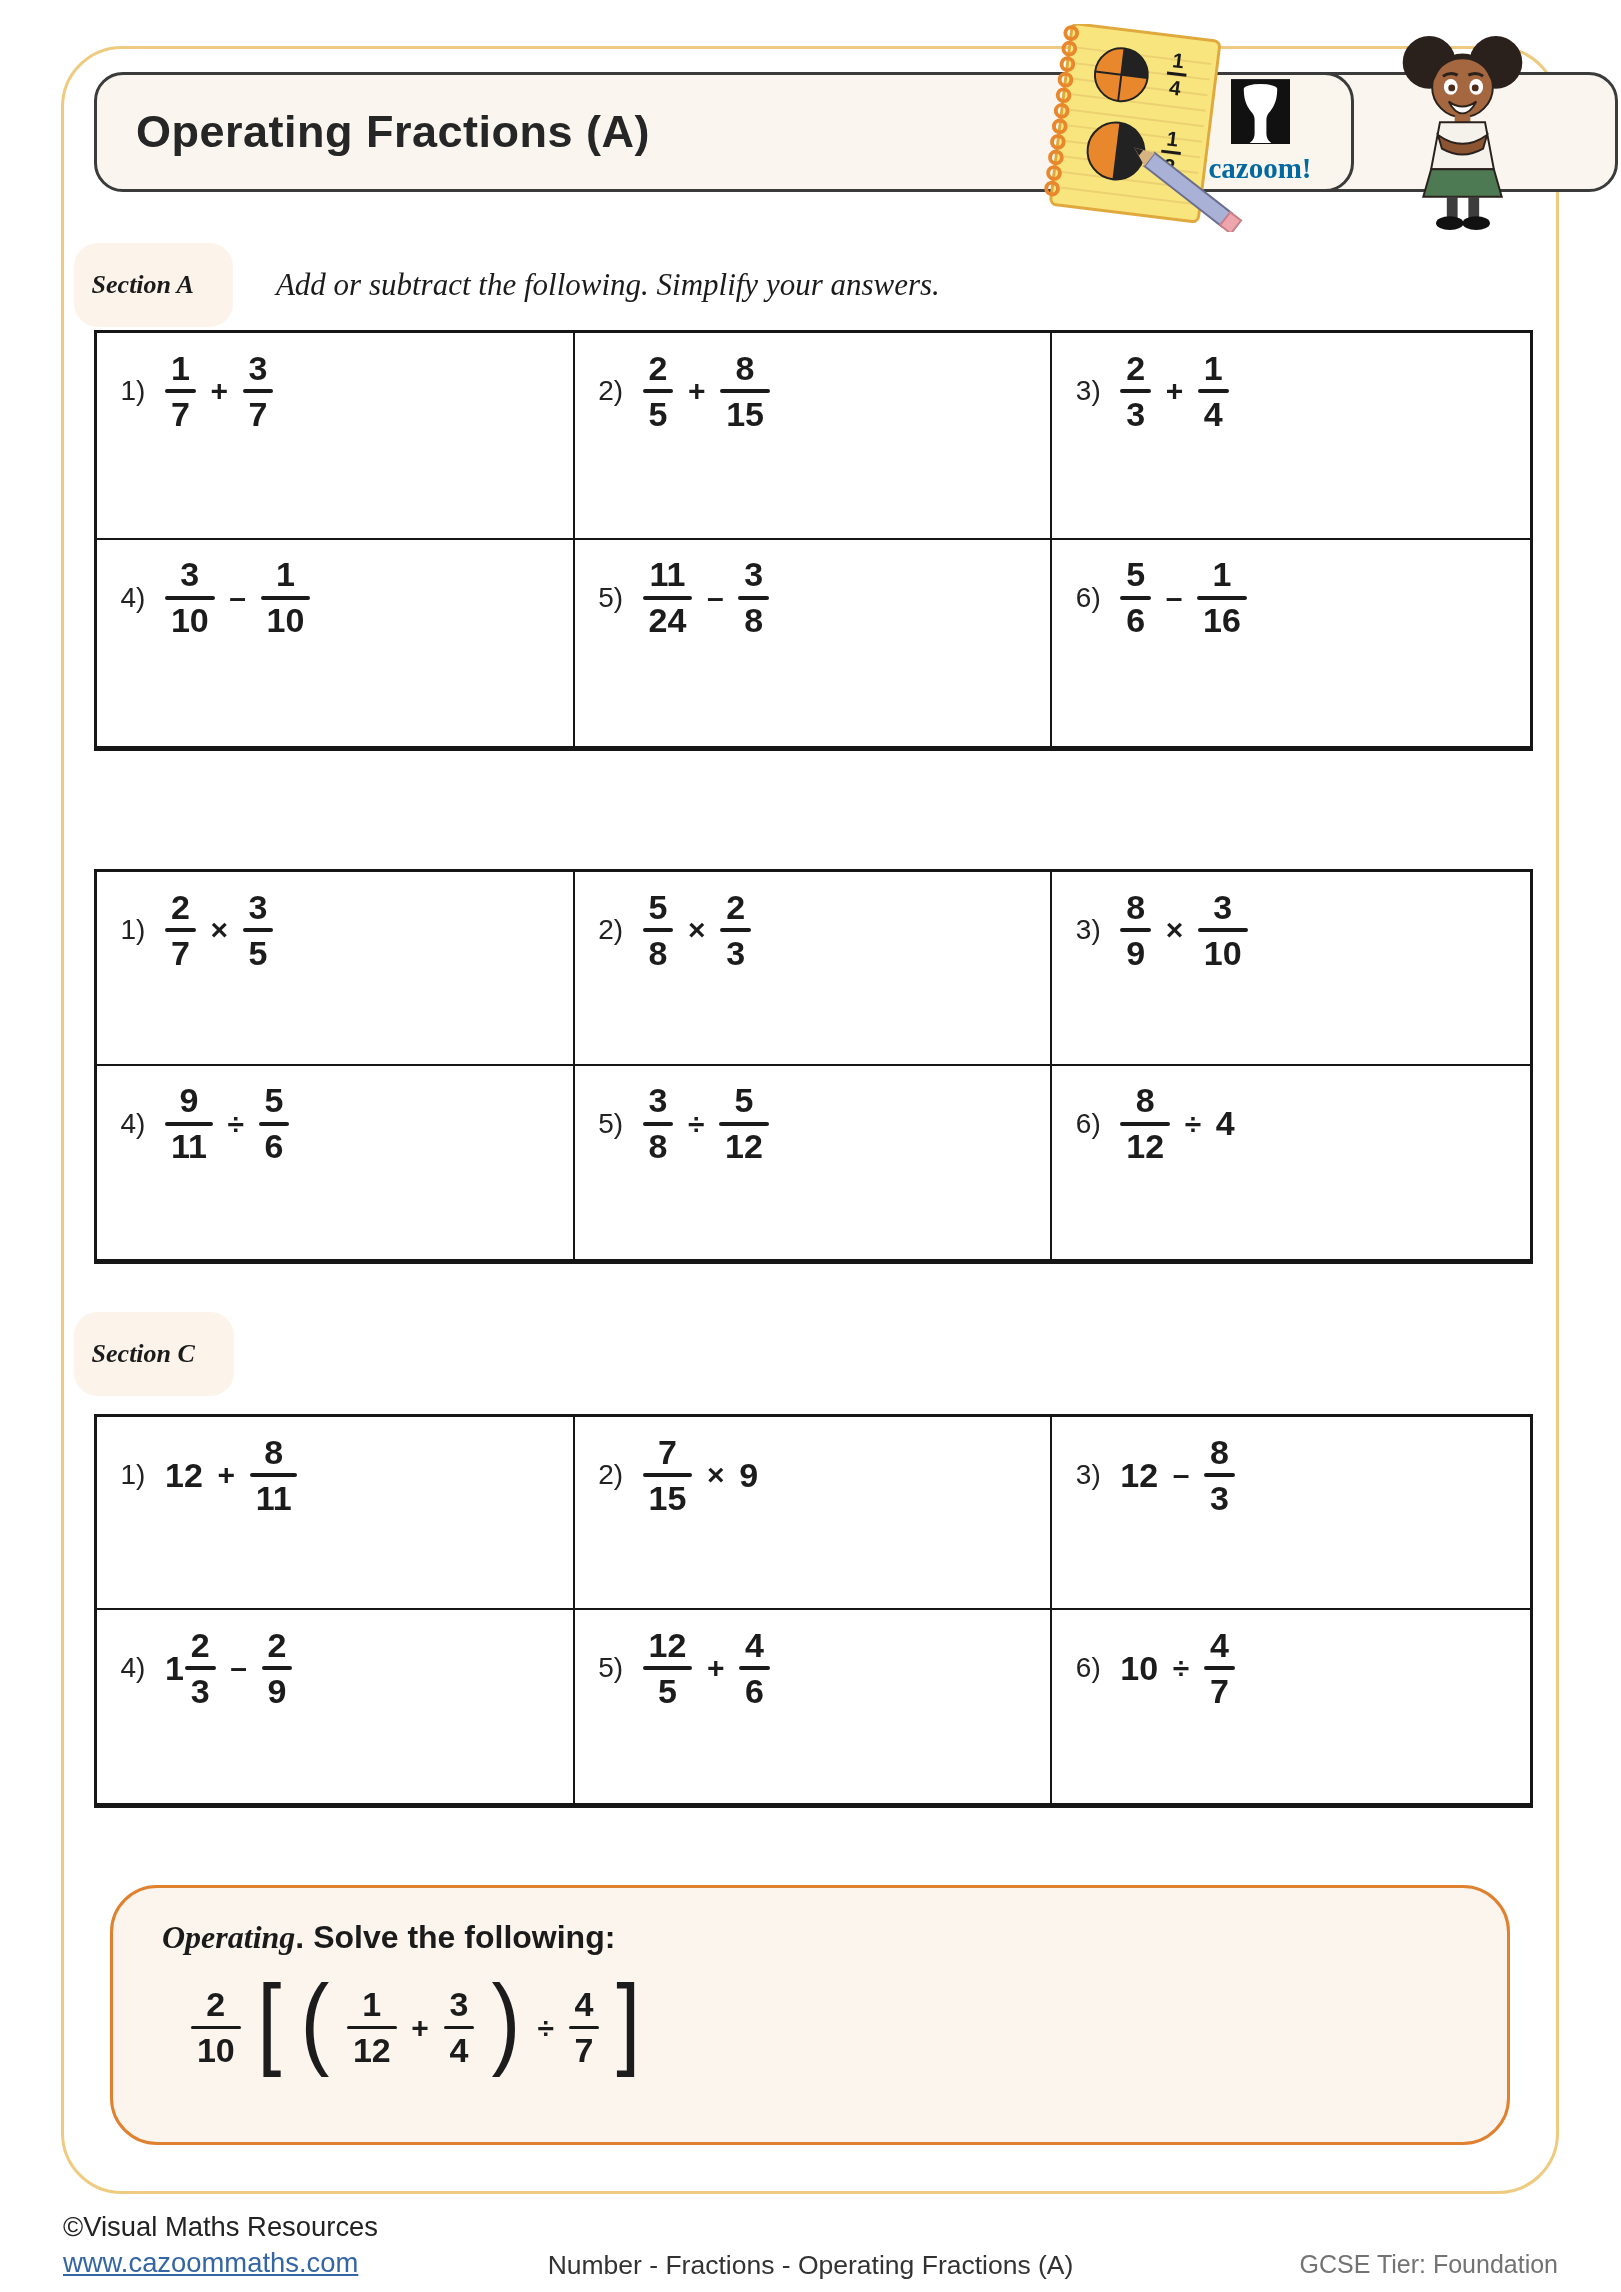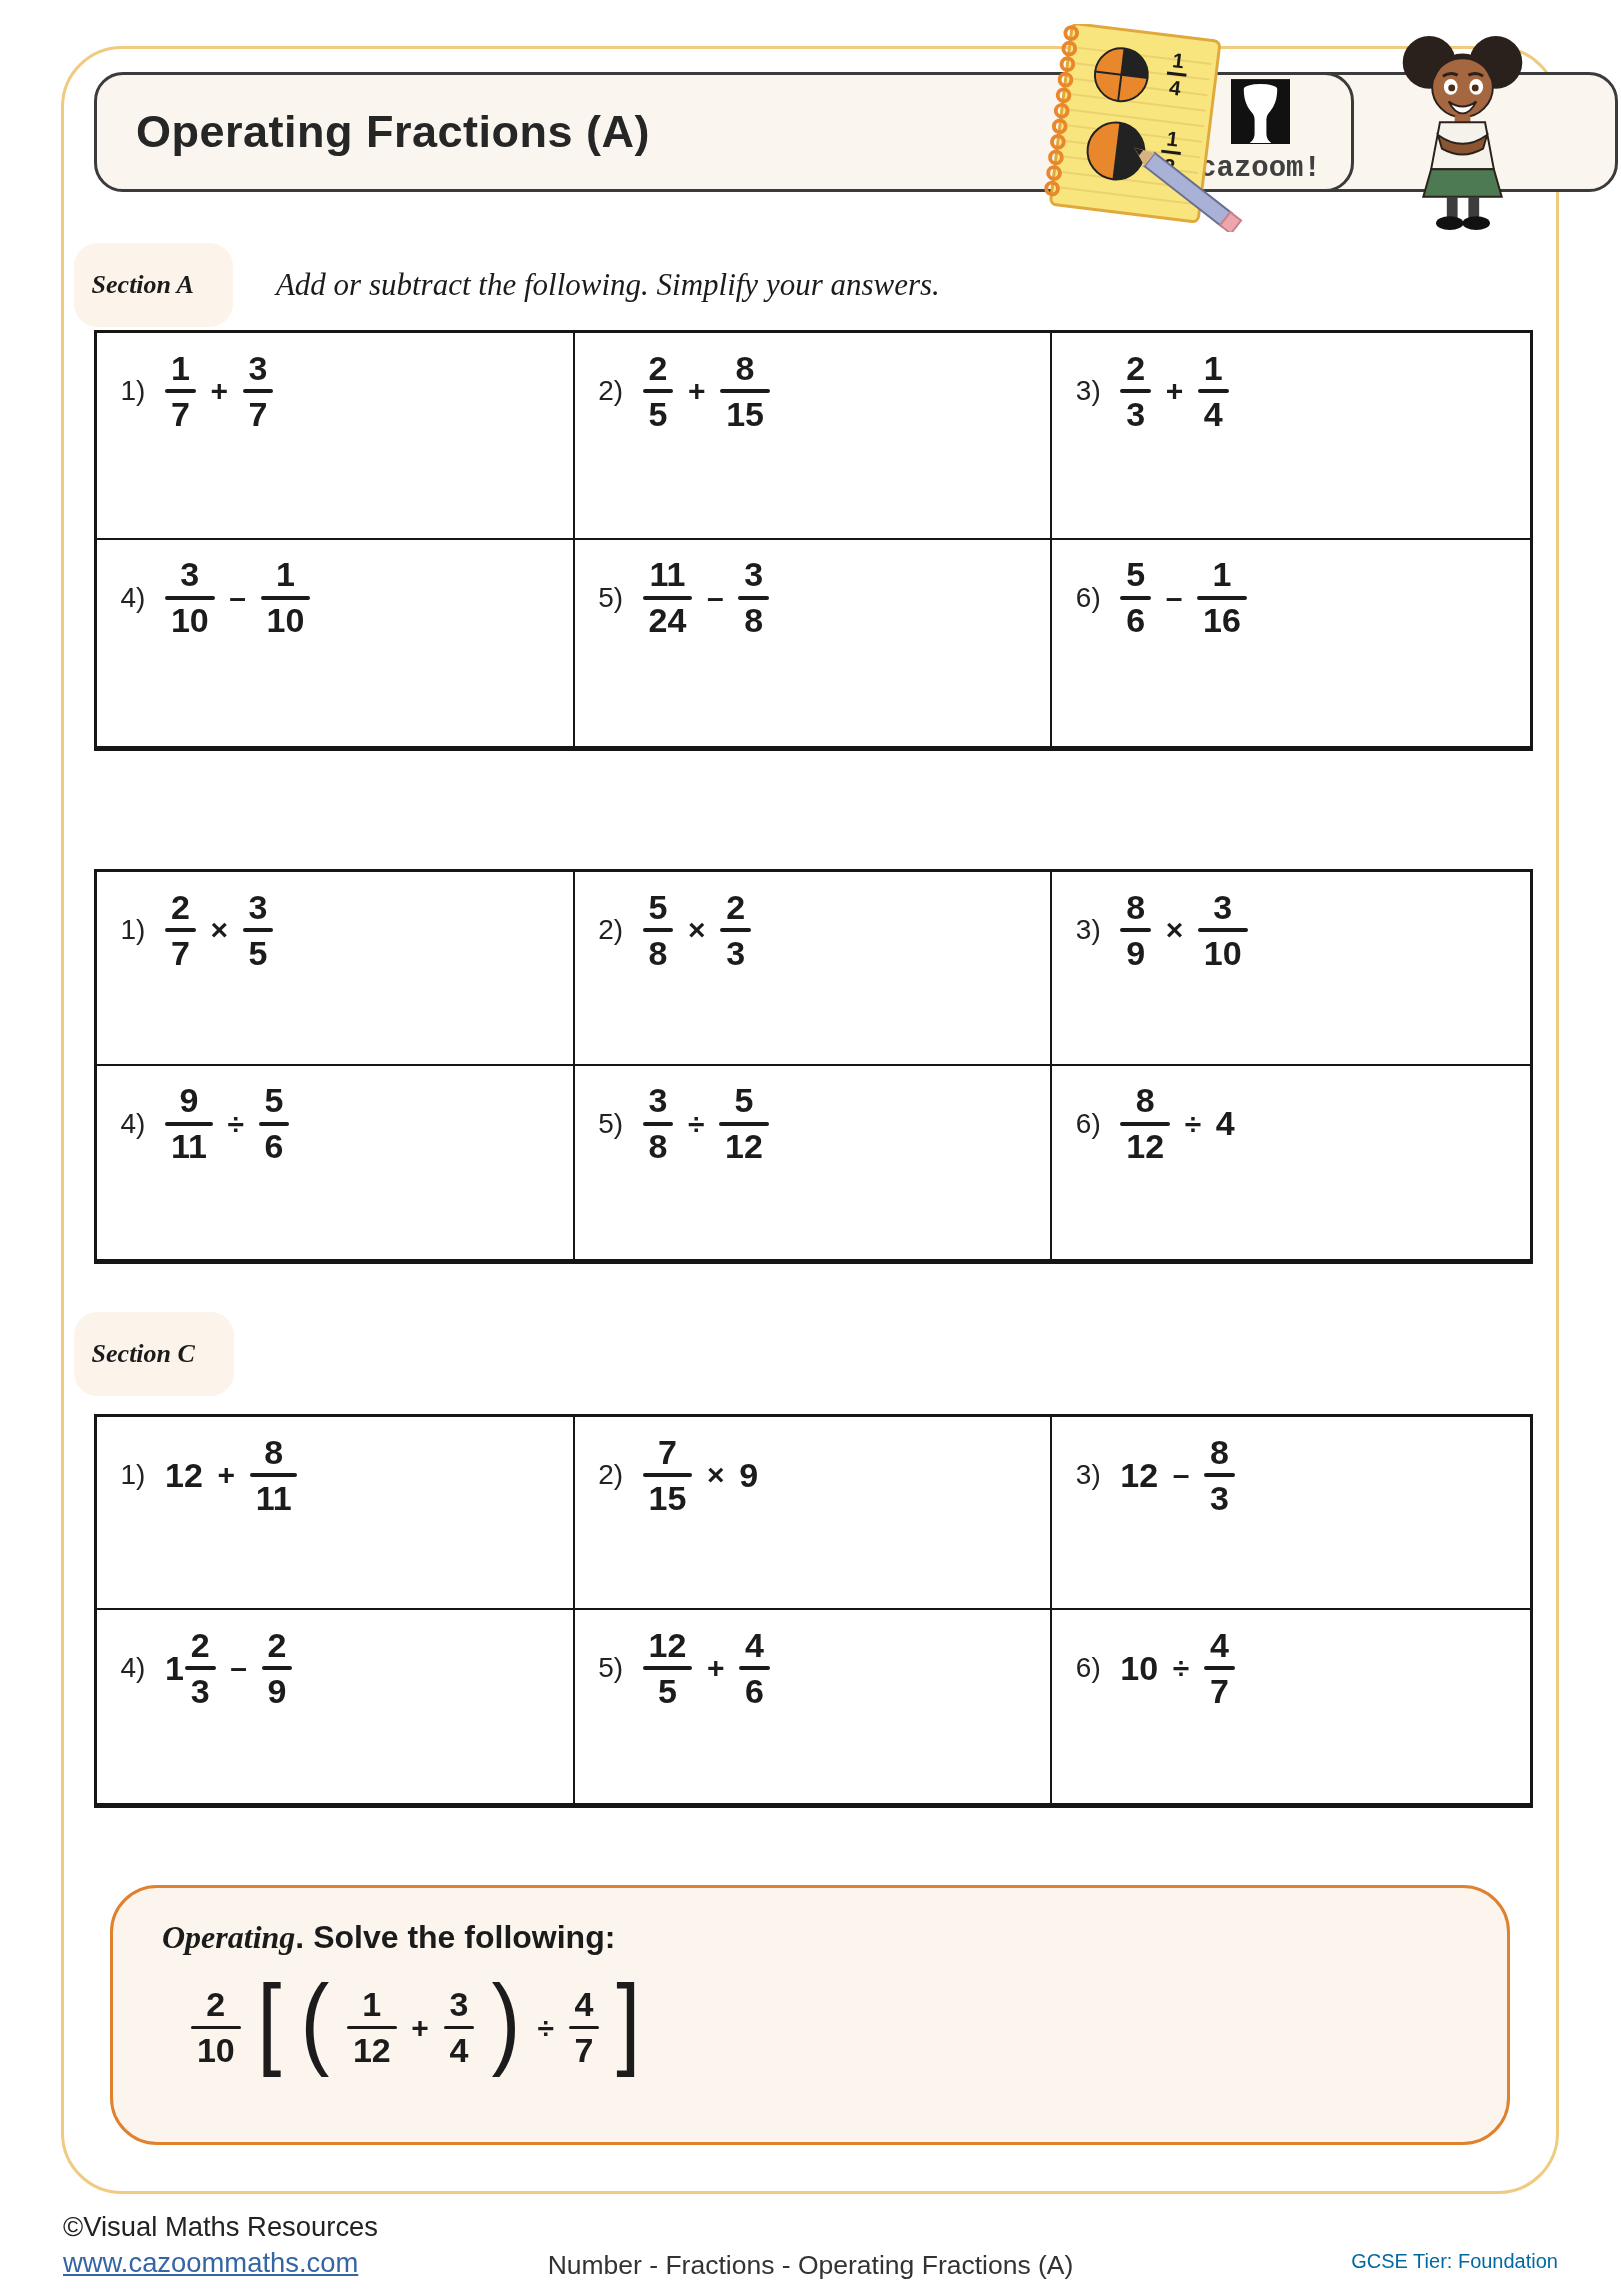--- a/index.html
+++ b/index.html
@@ -11,21 +11,21 @@
   .frame{position:absolute;left:61px;top:46px;width:1492px;height:2142px;
     border:3.9px solid #eecb81;border-radius:61px;}
   
   .title-bar{position:absolute;left:94px;top:72px;width:1524px;height:120px;
     background:#faf6ef;border:3.9px solid #3b3b3b;border-radius:29px;
     display:flex;align-items:center;box-sizing:border-box;}
   .title-text{font-size:45px;font-weight:bold;color:#262626;padding-left:39px;letter-spacing:0.5px;}
   .logo-box{position:absolute;left:1166px;top:72px;width:188px;height:120px;
     background:#faf6ee;border:3.9px solid #3b3b3b;border-radius:29px;box-sizing:border-box;
     display:flex;flex-direction:column;align-items:center;justify-content:center;gap:2px;}
-  .logo-brand{font-family:Liberation Mono, monospace;font-weight:bold;font-size:29px;color:#404040;}
+  .logo-brand{font-family:Liberation Serif, serif;font-weight:bold;font-size:29px;color:#0369a1;}
   .notebook{position:absolute;left:1021px;top:23.5px;}
   .girl{position:absolute;left:1384px;top:33px;}
   
   .sec-head{position:absolute;left:74px;height:94px;display:flex;align-items:center;}
   .sec-label{font-family:"Liberation Serif",serif;font-style:italic;font-weight:bold;
     font-size:26px;color:#1b1b1b;background:#fcf3eb;border-radius:23.5px;padding:27.4px 39px 27.4px 17.6px;}
   .sec-instr{font-family:"Liberation Serif",serif;font-style:italic;font-size:31px;color:#1b1b1b;margin-left:43px;}
   
   .qgrid{position:absolute;left:94px;width:1439px;display:grid;
     grid-template-columns:1fr 1fr 1fr;grid-template-rows:1fr 1fr;
@@ -49,21 +49,21 @@
   
   .ext-box{position:absolute;left:110px;top:1885px;width:1400px;height:260px;
     border:3.9px solid #e0812f;border-radius:47px;background:#fbf5ee;box-sizing:border-box;}
   .ext-head{padding:31px 0 0 49px;font-size:32px;color:#1b1b1b;font-weight:bold;}
   .ext-label{font-family:"Liberation Serif",serif;font-style:italic;font-weight:bold;}
   .ext-formula{margin:13.7px 0 0 78px;display:flex;align-items:center;gap:14.7px;font-weight:bold;color:#1c1c1c;}
   
   .footer-copy{position:absolute;left:63px;top:2211px;font-size:27.4px;color:#222;}
   .footer-link{position:absolute;left:63px;top:2247px;font-size:27.4px;color:#3465a4;text-decoration:underline;cursor:pointer;}
   .footer-center{position:absolute;left:0;width:1621px;top:2250px;text-align:center;font-size:26.5px;color:#333;pointer-events:none;}
-  .footer-right{position:absolute;right:63px;top:2250px;font-size:20px;color:#0369a1;}
+  .footer-right{position:absolute;right:63px;top:2250px;font-size:25px;color:#737373;}
   .nb-label{font-weight:bold;font-size:21px;fill:#1a1a1a;font-family:"Liberation Sans",sans-serif;}
 </style>
 </head>
 <body>
 
 <div class="frame"></div>
 
 <div class="title-bar">
   <span class="title-text">Operating Fractions (A)</span>
 </div>

